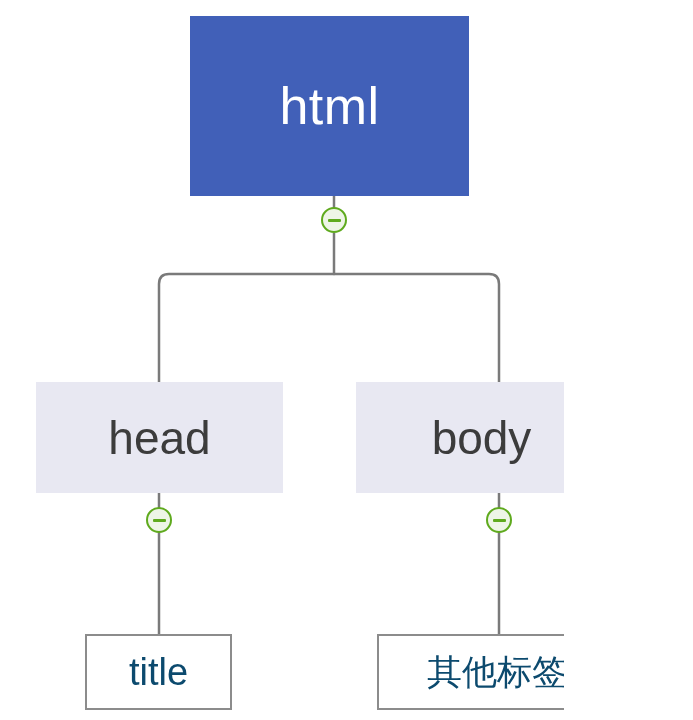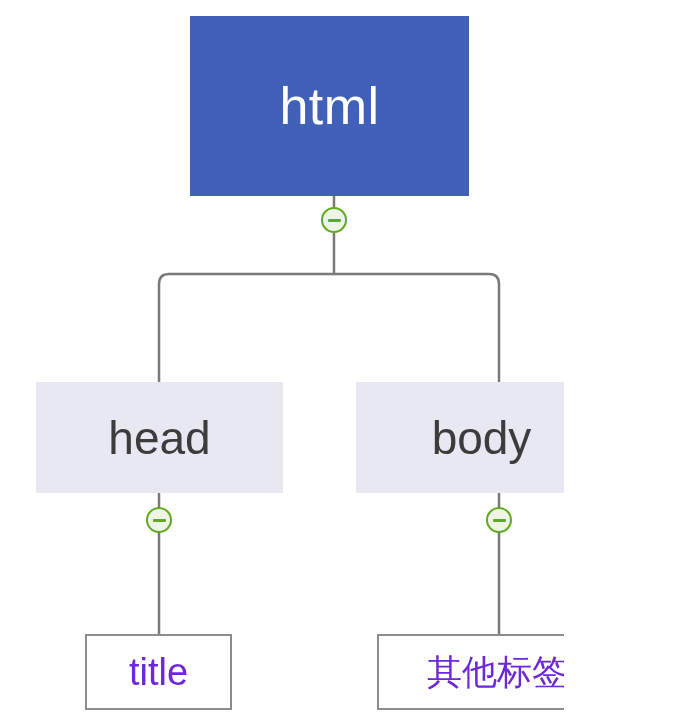--- a/index.html
+++ b/index.html
@@ -58,21 +58,21 @@
   }
   .node-body {
     left: 356px;
     width: 251px;
   }
   .node-leaf {
     top: 634px;
     height: 76px;
     background: #ffffff;
     border: 2px solid #8c8c8c;
-    color: #6d28d9;
+    color: #0c4a6e;
     font-size: 38px;
     font-weight: 400;
   }
   .node-title {
     left: 85px;
     width: 147px;
   }
   .node-other {
     left: 377px;
     width: 240px;

